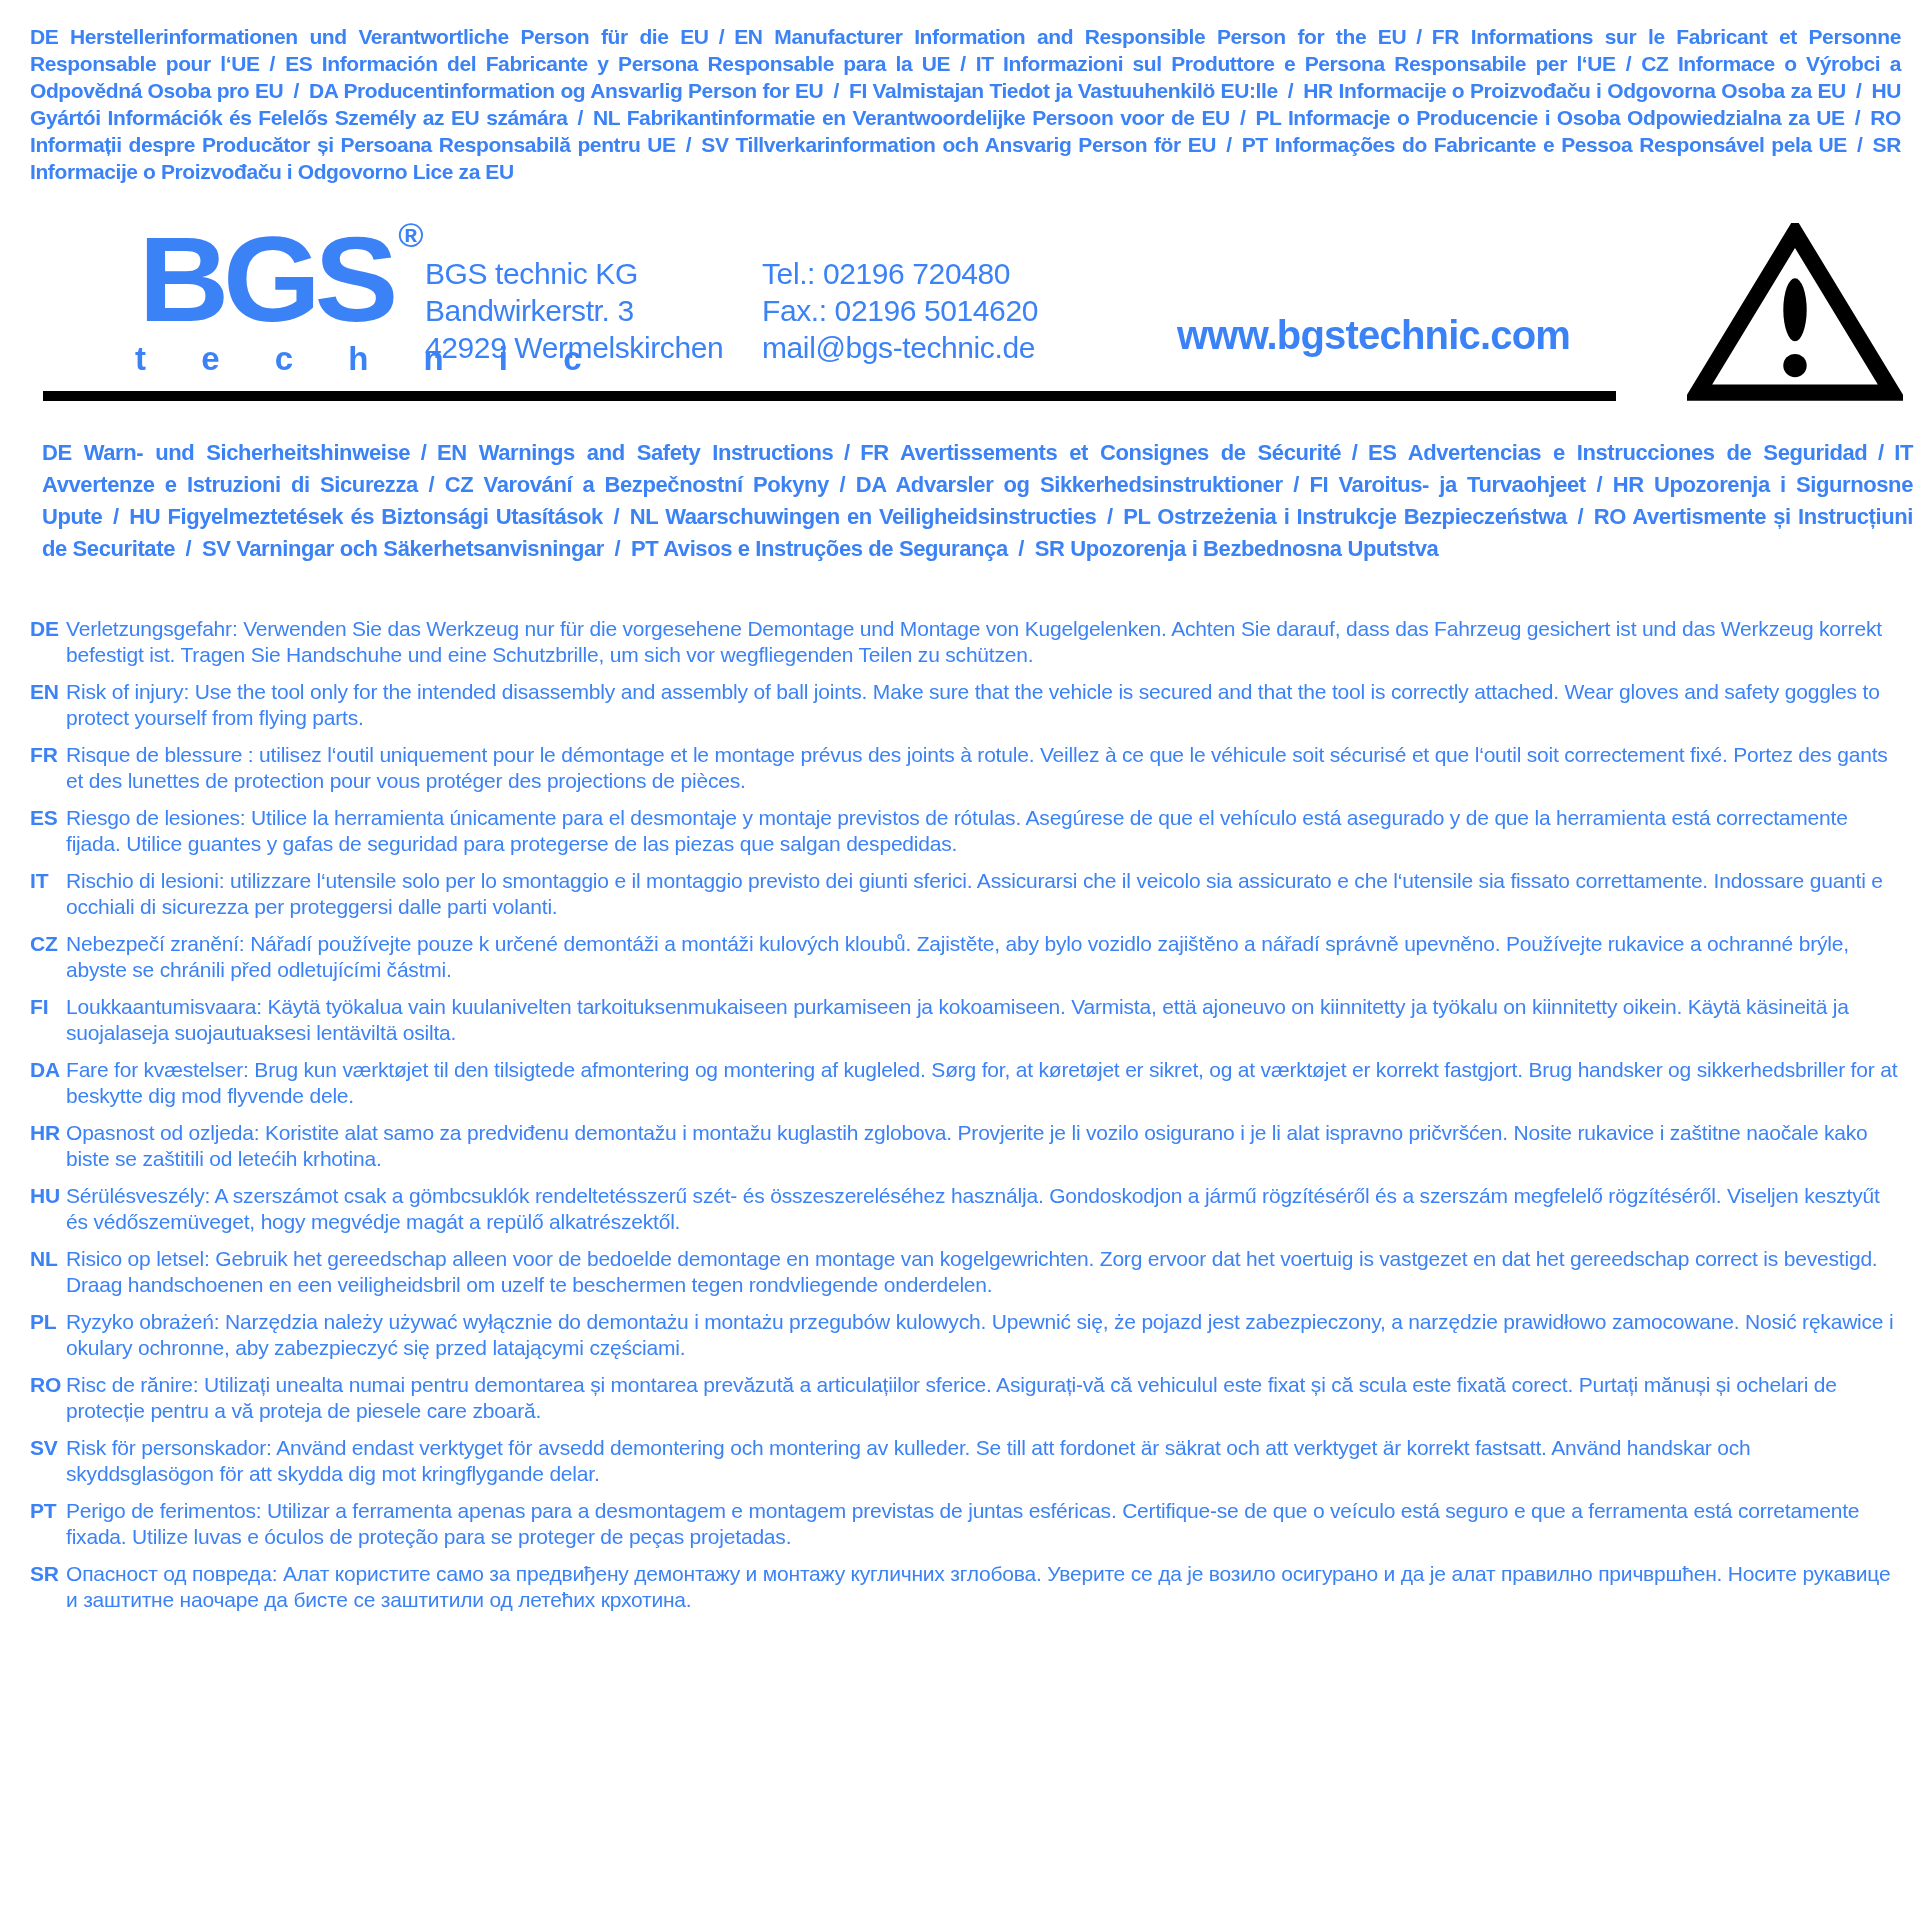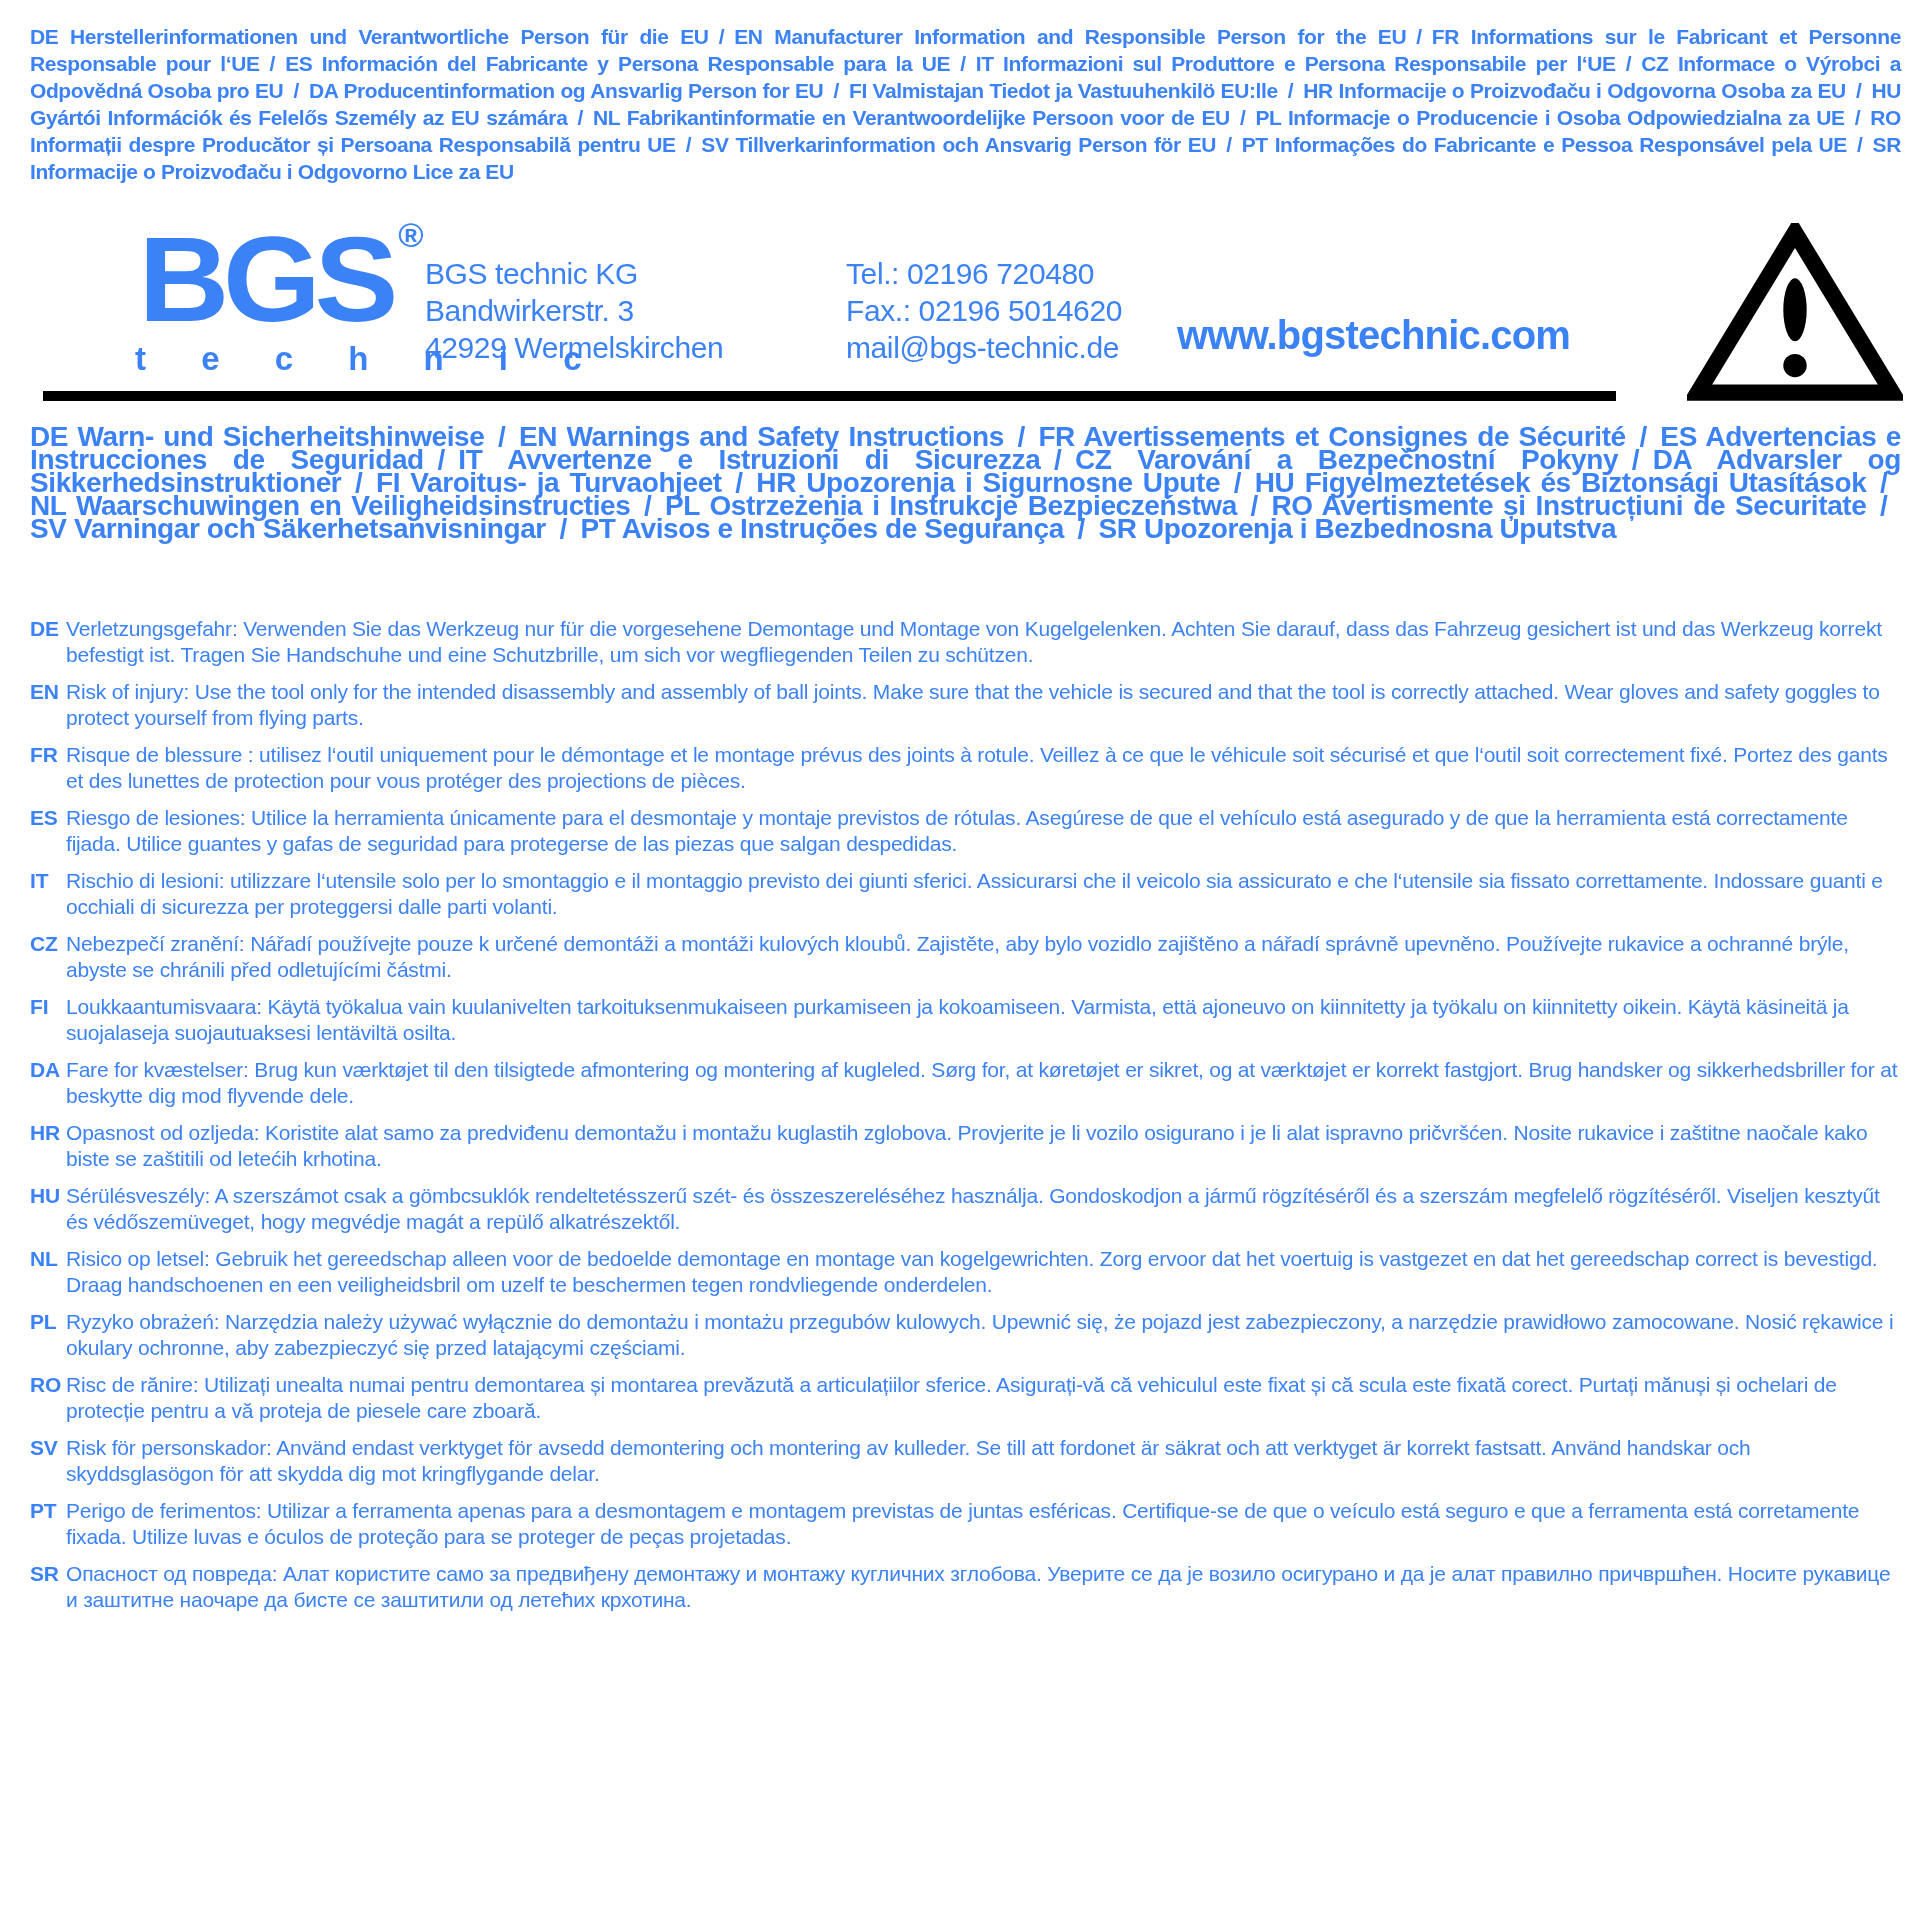--- a/index.html
+++ b/index.html
@@ -57,21 +57,21 @@
     white-space: nowrap;
   }
   .addr-block, .tel-block {
     position: absolute;
     top: 255px;
     font-size: 30px;
     line-height: 37px;
     letter-spacing: -0.4px;
   }
   .addr-block { left: 425px; }
-  .tel-block  { left: 846px; }
+  .tel-block  { left: 762px; }
   .website {
     position: absolute;
     left: 1177px; top: 313px;
     font-size: 40px;
     font-weight: bold;
     letter-spacing: -0.8px;
     white-space: nowrap;
   }
   .warn-triangle {
     position: absolute;
@@ -82,24 +82,24 @@
     position: absolute;
     left: 43px; top: 391px;
     width: 1573px; height: 10px;
     background: #000000;
   }
   
   .warn-langs {
     position: absolute;
     left: 30px; top: 425px;
     width: 1871px;
-    margin: 0;
-    font-size: 28px;
-    font-weight: bold;
-    line-height: 23px;
+    margin: 12px;
+    font-size: 22px;
+    font-weight: bold;
+    line-height: 32px;
     letter-spacing: -0.4px;
     text-align: justify;
   }
   
   .warn-list {
     position: absolute;
     left: 30px; top: 616px;
     width: 1873px;
   }
   .warn-item {

